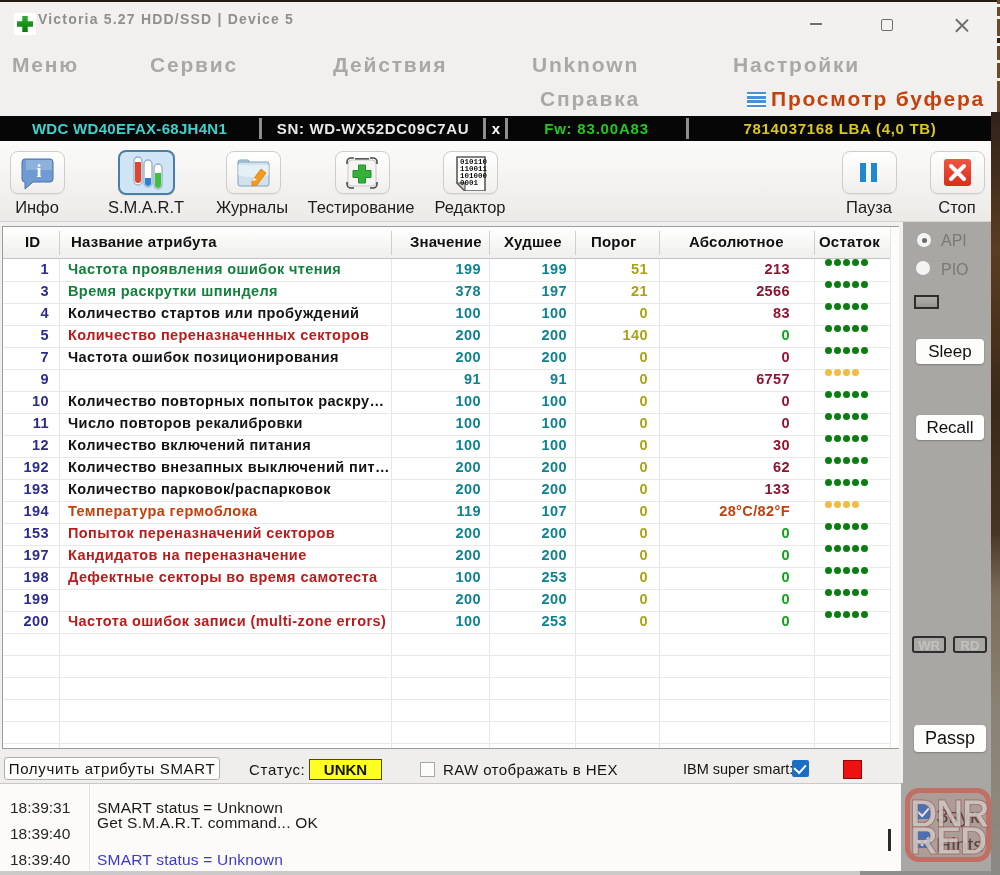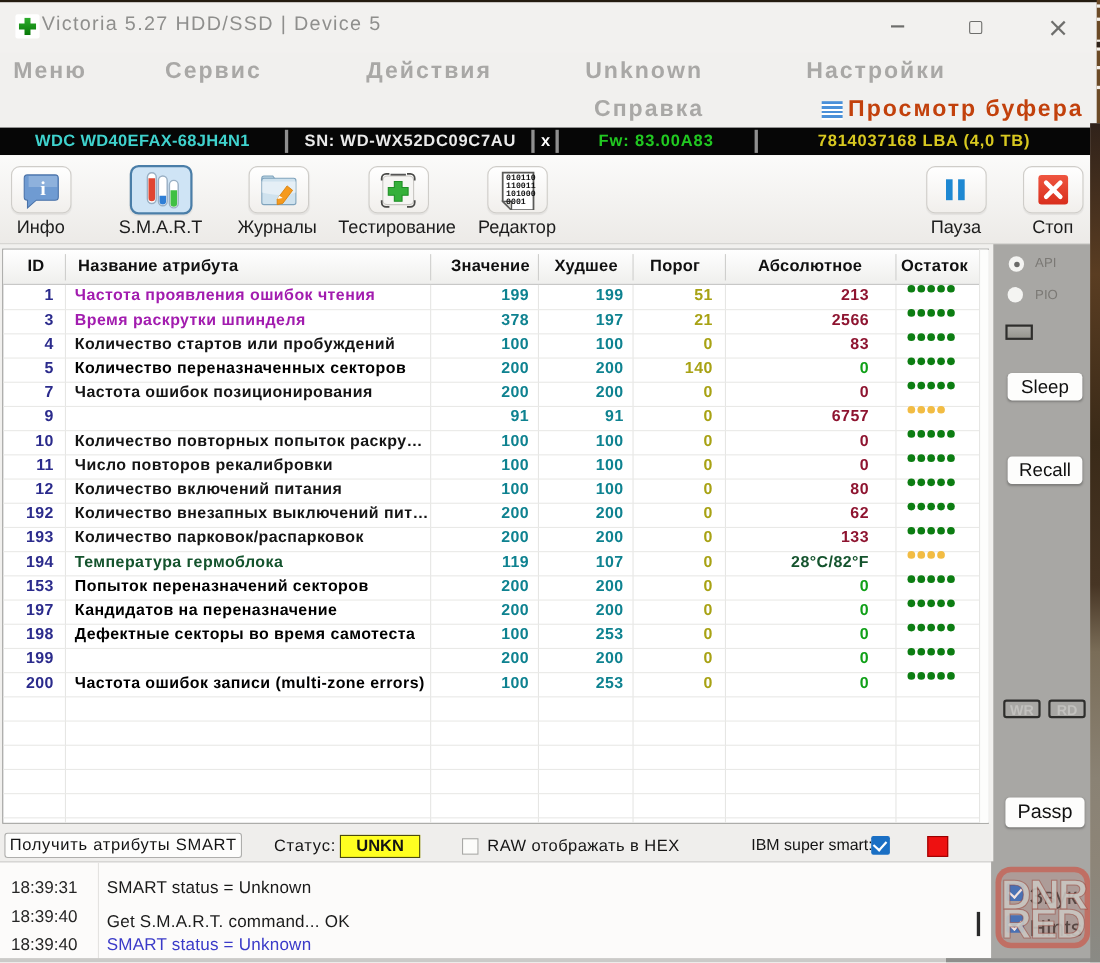--- a/index.html
+++ b/index.html
@@ -6,21 +6,21 @@
 .abs{position:absolute}
 
 #topstrip{left:0;top:0;width:1000px;height:2px;background:#241c10}
 #rightstrip{left:991px;top:112px;width:9px;height:763px;background:linear-gradient(#30221a 0%,#5a3d22 18%,#3a2a18 38%,#473524 55%,#7a6d58 63%,#8a8274 78%,#8d8578 88%,#8a8a85 100%)}
 
 #titlebar{left:0;top:2px;width:997px;height:46px;background:#f2f1ef}
 #appicon{left:14px;top:13px;width:22px;height:22px;background:#fff;border-radius:2px}
 #appicon i{position:absolute;left:3px;top:3px;width:16px;height:16px;
  background:linear-gradient(#2eae2e,#067806);
  clip-path:polygon(33% 0,67% 0,67% 33%,100% 33%,100% 67%,67% 67%,67% 100%,33% 100%,33% 67%,0 67%,0 33%,33% 33%)}
-#title{left:38px;top:11px;font-size:18px;font-weight:normal;color:#8f8f8d;letter-spacing:1.2px}
+#title{left:38px;top:11px;font-size:14px;font-weight:bold;color:#8f8f8d;letter-spacing:1.2px}
 #minb{left:810px;top:23px;width:12px;height:1.5px;background:#6e6e6c}
 #maxb{left:881px;top:19px;width:10px;height:10px;border:1.5px solid #6e6e6c;border-radius:2px}
 #closeb{left:955px;top:18px;width:13px;height:13px}
 #closeb:before,#closeb:after{content:"";position:absolute;left:6px;top:-1px;width:1.5px;height:17px;background:#6e6e6c}
 #closeb:before{transform:rotate(45deg)}#closeb:after{transform:rotate(-45deg)}
 
 .menu{font-size:21px;font-weight:bold;color:#a9a8a6;top:53px;letter-spacing:1.8px}
 .menu2{font-size:21px;font-weight:bold;color:#a9a8a6;top:87px;letter-spacing:1.8px}
 #m-pb{color:#c2410c}
 #pbicon{left:747px;top:92px;width:19px;height:17px;
@@ -43,31 +43,31 @@
 .hsep{position:absolute;top:4px;width:1px;height:24px;background:#cfcfcd}
 .vline{position:absolute;top:32px;width:1px;height:489px;background:#e6e6e4}
 .row{position:absolute;left:0;width:887px;height:22px;border-bottom:1px solid #e9e9e7;font-size:14.5px;font-weight:bold;line-height:21px;letter-spacing:.4px}
 .row span{position:absolute;top:0}
 .ci{left:2px;width:44px;text-align:right;color:#2b2b8c}
 .cn{left:65px;color:#141414}
 .cv{left:388px;width:90px;text-align:right;color:#0e8290}
 .cw{left:486px;width:78px;text-align:right;color:#0e8290}
 .ct{left:572px;width:73px;text-align:right;color:#a8a214}
 .ca{left:656px;width:131px;text-align:right;color:#8e1430}
-.g{color:#a21caf}.p{color:#000000}.bl{color:#14532d}.gr{color:#10a018}
+.g{color:#15803d}.p{color:#b91c1c}.bl{color:#c2410c}.gr{color:#10a018}
 .dots{left:822px;top:8px;width:7px;height:7px;border-radius:50%;background:#0c7d12;
  box-shadow:9px 0 0 #0c7d12,18px 0 0 #0c7d12,27px 0 0 #0c7d12,36px 0 0 #0c7d12}
 .dots.o4{background:#f2bc43;box-shadow:9px 0 0 #f2bc43,18px 0 0 #f2bc43,27px 0 0 #f2bc43}
 #vscroll{position:absolute;left:887px;top:0;width:8px;height:521px;background:#fdfdfc;border-left:1px solid #e6e6e4}
 
 #sidebar{left:903px;top:222px;width:88px;height:647px;background:#a8a7a4}
 
 .radio{position:absolute;width:14px;height:14px;border-radius:50%;background:#f4f4f2}
 .radio.sel:after{content:"";position:absolute;left:4.5px;top:4.5px;width:5px;height:5px;border-radius:50%;background:#6a6a68}
-.slabel{position:absolute;font-size:12px;color:#7b7975}
+.slabel{position:absolute;font-size:16px;color:#7b7975}
 .wbtn2{position:absolute;left:13px;width:68px;height:25px;background:#fdfdfc;border-radius:4px;
  font-size:17px;color:#101010;text-align:center;line-height:25px;box-shadow:0 1px 2px rgba(0,0,0,.25)}
 .mini{position:absolute;top:414px;width:34px;height:17px;background:#a8a7a4;border:2px solid #2e2e2c;border-radius:3px;
  font-size:13px;font-weight:bold;color:#c2c1be;text-align:center;line-height:16px;box-sizing:border-box}
 
 #botbar{left:0;top:749px;width:901px;height:34px;background:#efeeec;font-size:15px;color:#141414}
 #getbtn{position:absolute;left:4px;top:8px;width:216px;height:23px;background:#fdfdfc;border:1px solid #aeaeac;border-radius:3px;
  text-align:center;line-height:21px;box-sizing:border-box;letter-spacing:.65px}
 #statuslbl{position:absolute;left:249px;top:12px;letter-spacing:.7px}
 #unkn{position:absolute;left:309px;top:10px;width:73px;height:21px;background:#ffff21;border:1px solid #4a4a10;
@@ -287,21 +287,21 @@
         <span class="ct">0</span>
         <span class="ca ">0</span>
         <span class="dots "></span>
       </div>
       <div class="row" style="top:208px">
         <span class="ci">12</span>
         <span class="cn ">Количество включений питания</span>
         <span class="cv">100</span>
         <span class="cw">100</span>
         <span class="ct">0</span>
-        <span class="ca ">80</span>
+        <span class="ca ">30</span>
         <span class="dots "></span>
       </div>
       <div class="row" style="top:230px">
         <span class="ci">192</span>
         <span class="cn ">Количество внезапных выключений пит…</span>
         <span class="cv">200</span>
         <span class="cw">200</span>
         <span class="ct">0</span>
         <span class="ca ">62</span>
         <span class="dots "></span>
@@ -400,21 +400,21 @@
   <div id="ibmlbl">IBM super smart:</div>
   <div id="ibmcb" class="check"></div>
   <div id="redsq"></div>
 </div>
 
 <div class="abs" id="logarea">
   <i id="logsep"></i>
   <div class="logt" style="top:15px">18:39:31</div>
     <div class="logm" style="top:15px">SMART status = Unknown</div>
   <div class="logt" style="top:41px">18:39:40</div>
-    <div class="logm" style="top:46px">Get S.M.A.R.T. command... OK</div>
+    <div class="logm" style="top:30px">Get S.M.A.R.T. command... OK</div>
   <div class="logt" style="top:67px">18:39:40</div>
     <div class="logm" style="top:67px;color:#3a3ac8">SMART status = Unknown</div>
   <div id="caret"></div>
 </div>
 
 <div class="abs" id="brpanel">
   <i class="cb2 check" style="left:14px;top:20px"></i>
     <span class="cblbl" style="left:35px;top:21px">Звук</span>
   <i class="cb2 check" style="left:14px;top:49px"></i>
     <span class="cblbl" style="left:35px;top:50px">Hints</span>

